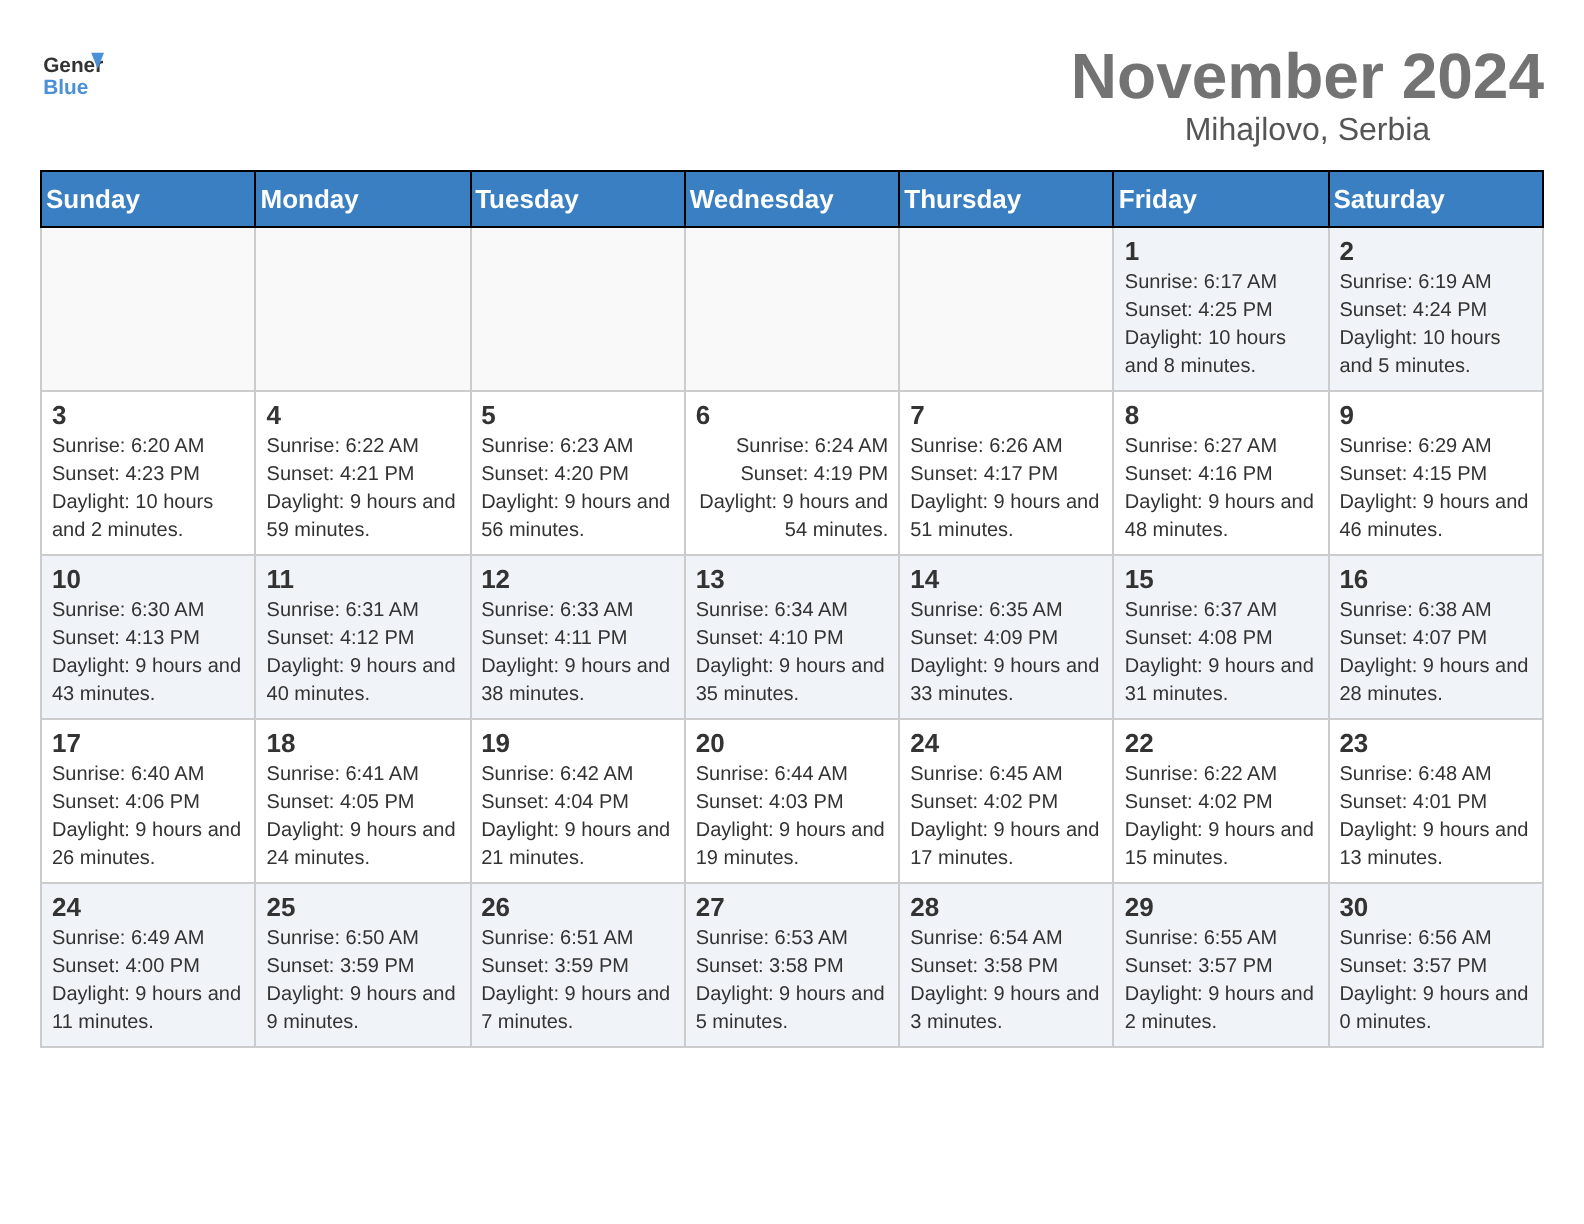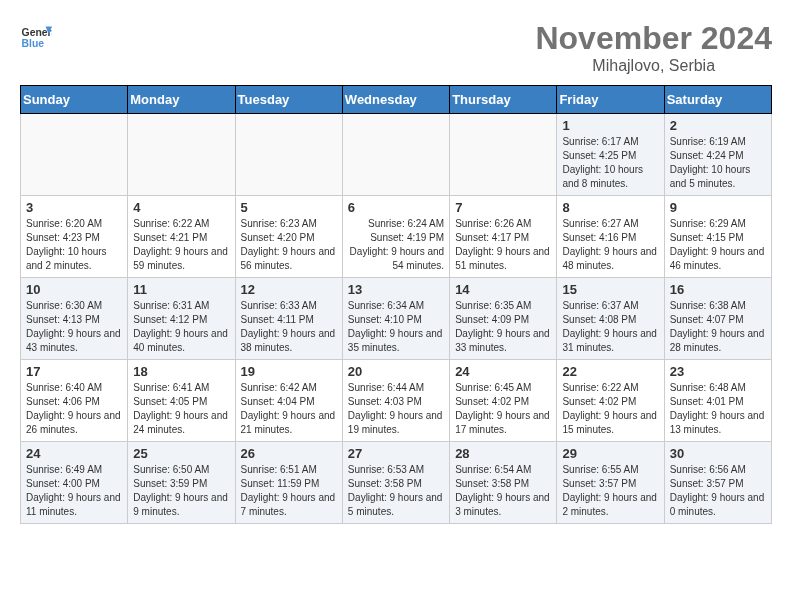--- a/index.html
+++ b/index.html
@@ -269,21 +269,21 @@
         </td>
         <td class="alt-row">
           <span class="day-num">25</span>
           <div class="day-info" style="white-space: pre-line;">Sunrise: 6:50 AM
 Sunset: 3:59 PM
 Daylight: 9 hours and 9 minutes.</div>
         </td>
         <td class="alt-row">
           <span class="day-num">26</span>
           <div class="day-info" style="white-space: pre-line;">Sunrise: 6:51 AM
-Sunset: 11:59 PM
+Sunset: 3:59 PM
 Daylight: 9 hours and 7 minutes.</div>
         </td>
         <td class="alt-row">
           <span class="day-num">27</span>
           <div class="day-info" style="white-space: pre-line;">Sunrise: 6:53 AM
 Sunset: 3:58 PM
 Daylight: 9 hours and 5 minutes.</div>
         </td>
         <td class="alt-row">
           <span class="day-num">28</span>

